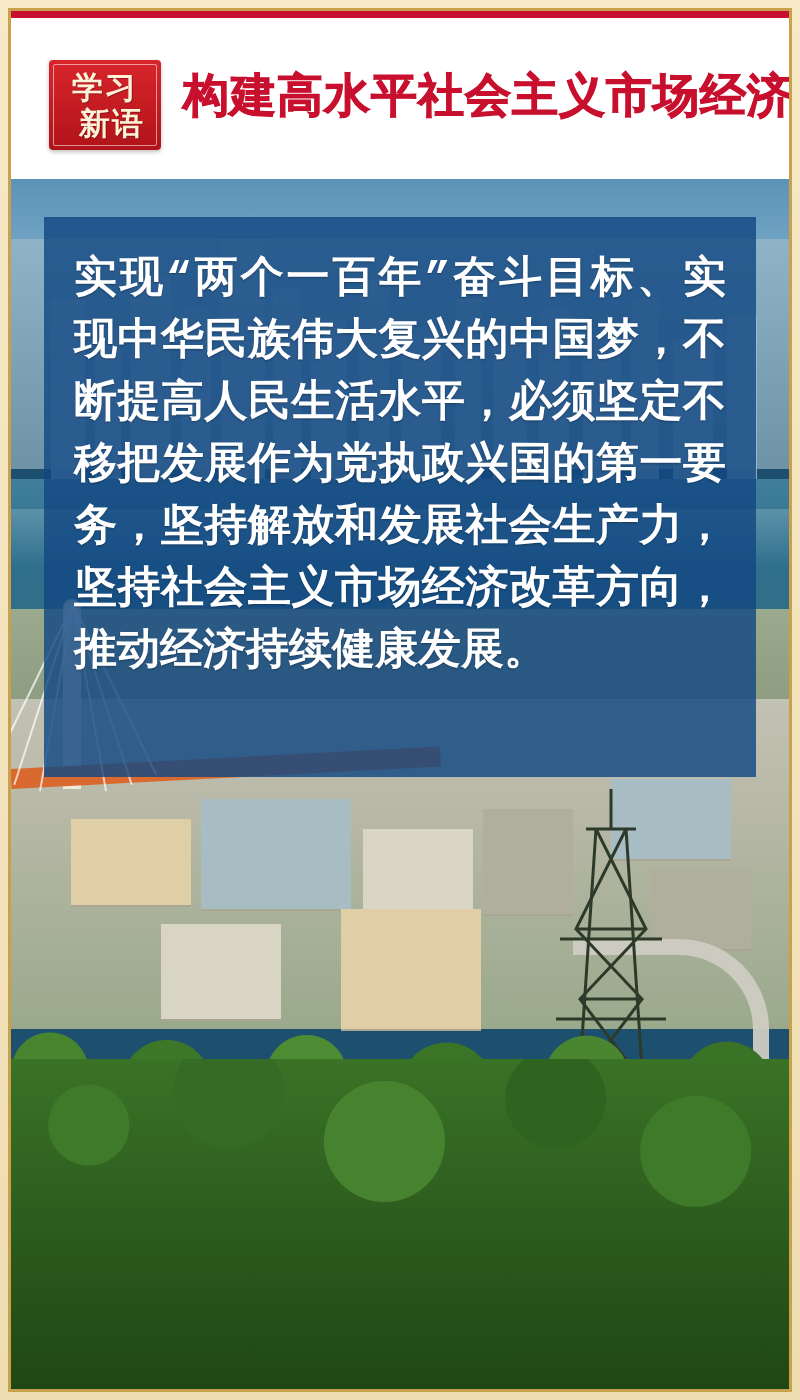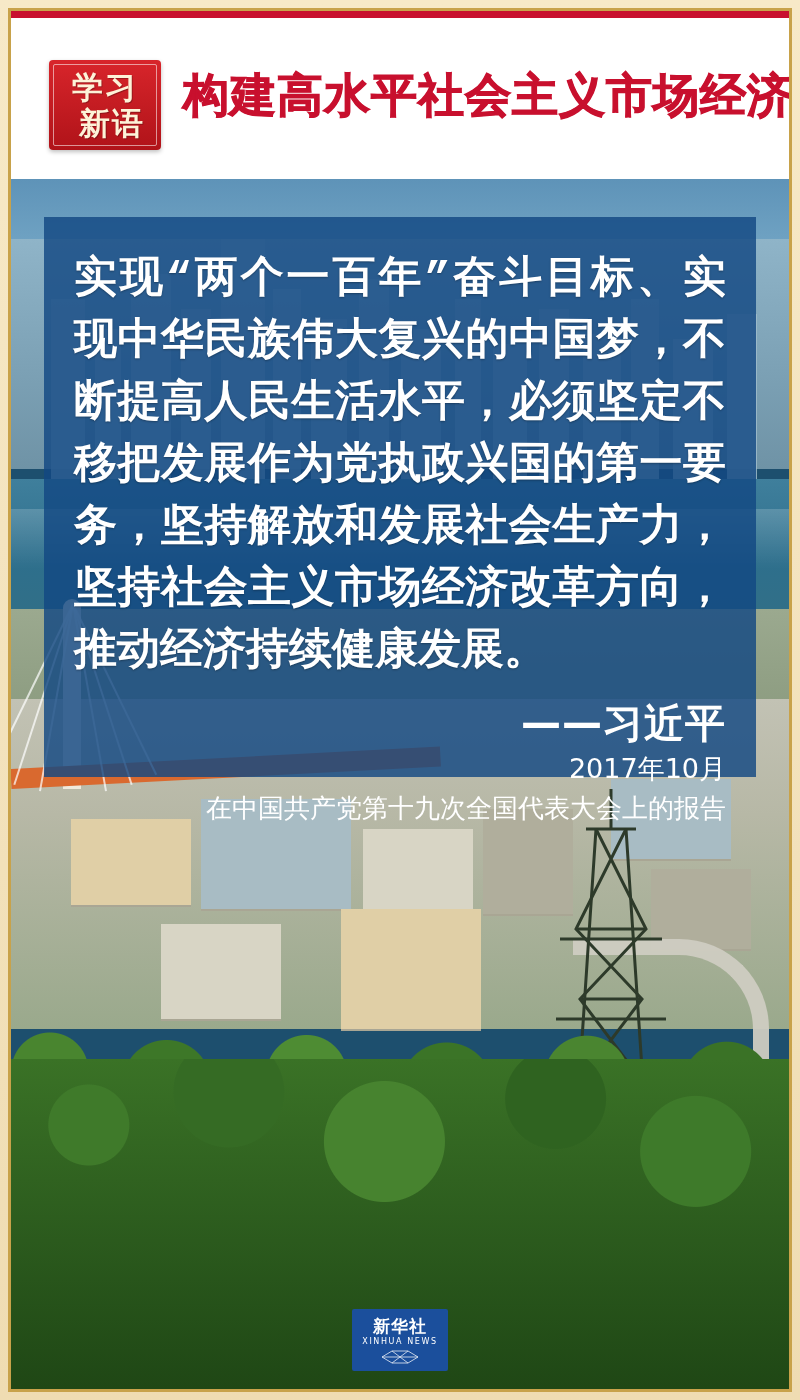--- a/index.html
+++ b/index.html
@@ -396,32 +396,17 @@
           <path d="M4 150 L106 150 M0 230 L110 230"></path>
         </g>
       </svg>
     </div>
 
     <div class="forest-top"></div>
     <div class="forest"></div>
 
     <div class="quote-card">
       <div class="quote-text">实现“两个一百年”奋斗目标、实现中华民族伟大复兴的中国梦，不断提高人民生活水平，必须坚定不移把发展作为党执政兴国的第一要务，坚持解放和发展社会生产力，坚持社会主义市场经济改革方向，推动经济持续健康发展。</div>
-      <div class="attrib">
-        <div class="attrib-name">——习近平</div>
-        <div class="attrib-date">2017年10月</div>
-        <div class="attrib-source">在中国共产党第十九次全国代表大会上的报告</div>
-      </div>
     </div>
 
-    <div class="xinhua">
-      <div class="xinhua-cn">新华社</div>
-      <div class="xinhua-en">XINHUA NEWS</div>
-      <svg class="xinhua-net" viewBox="0 0 40 16">
-        <g stroke="#ffffff" stroke-width="0.8" fill="none" opacity="0.9">
-          <path d="M2 8 L12 2 L28 2 L38 8 L28 14 L12 14 Z"></path>
-          <path d="M2 8 L38 8 M12 2 L28 14 M28 2 L12 14"></path>
-        </g>
-      </svg>
-    </div>
 
   </div>
 </div>
 
 </body></html>

